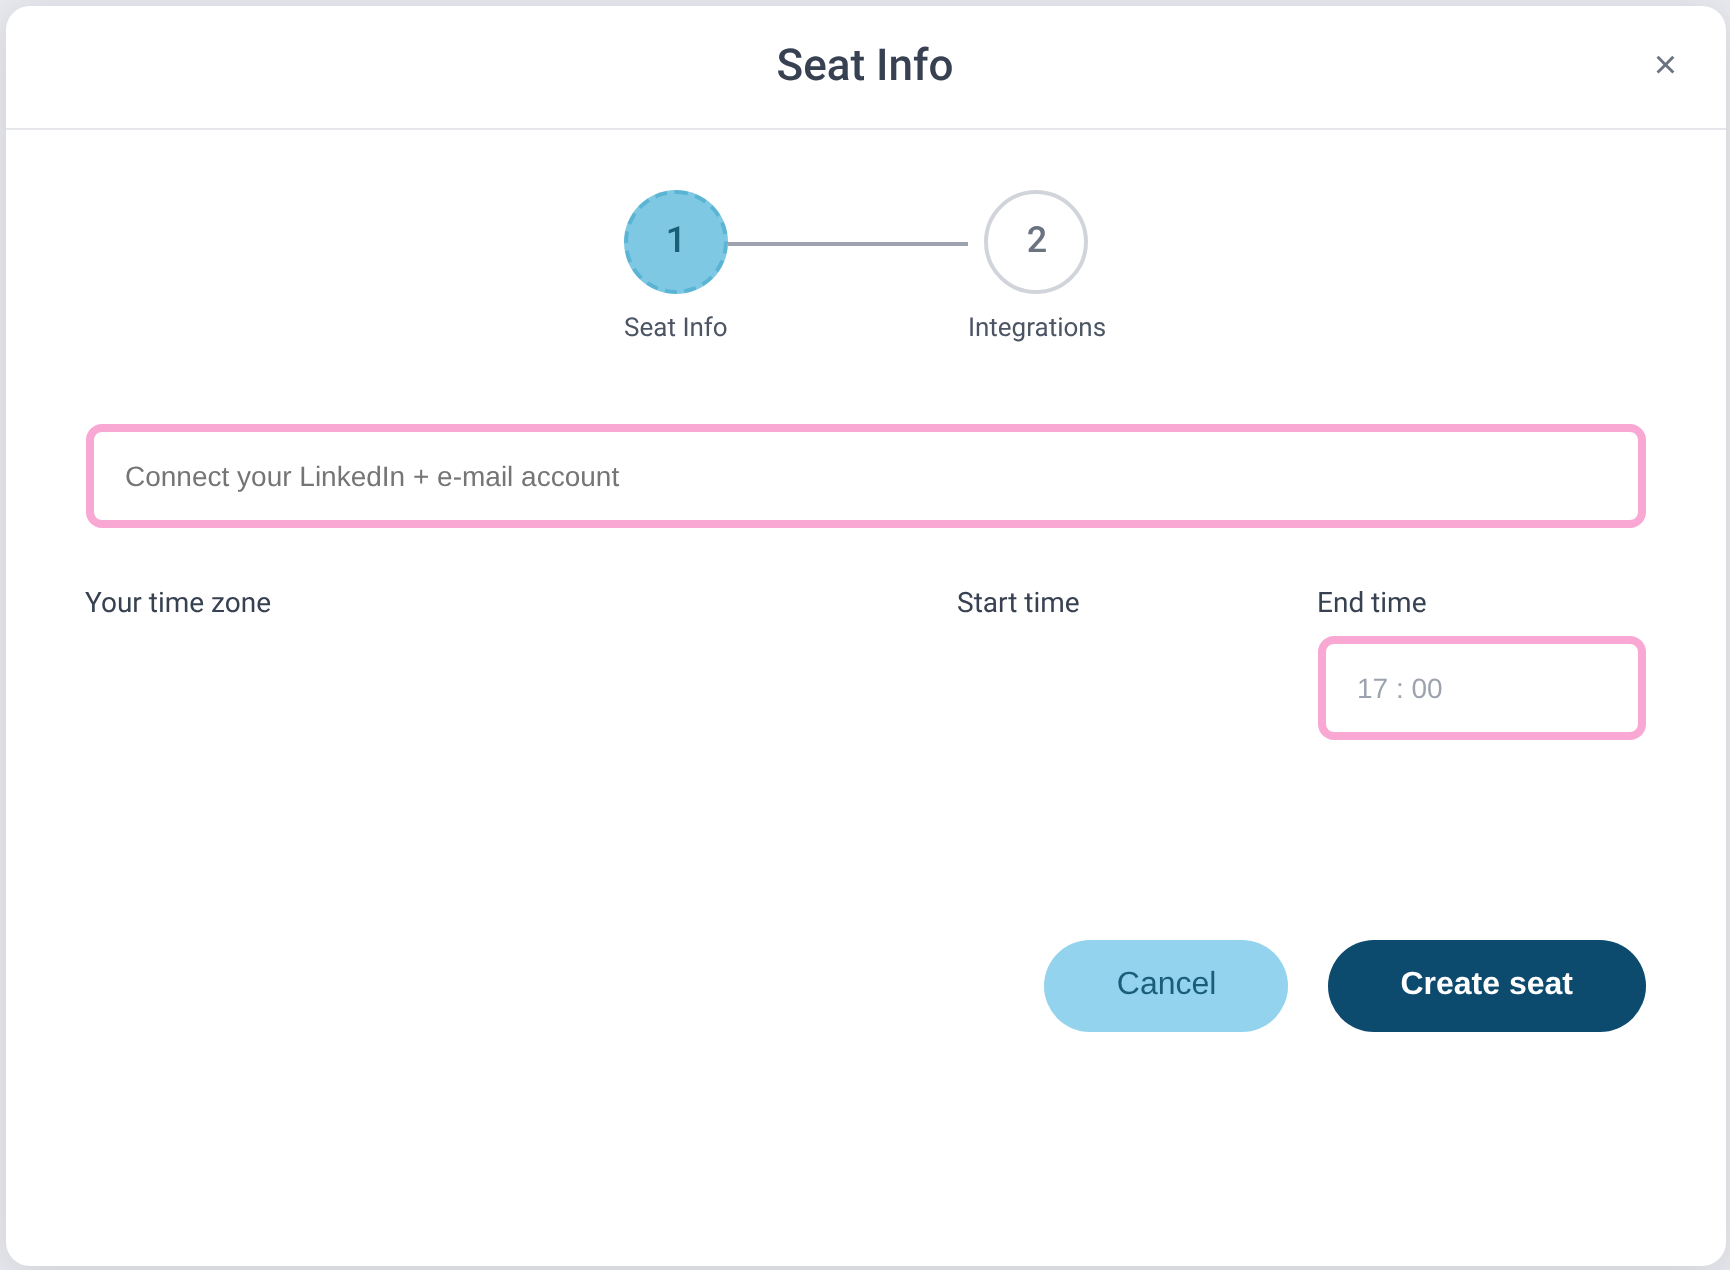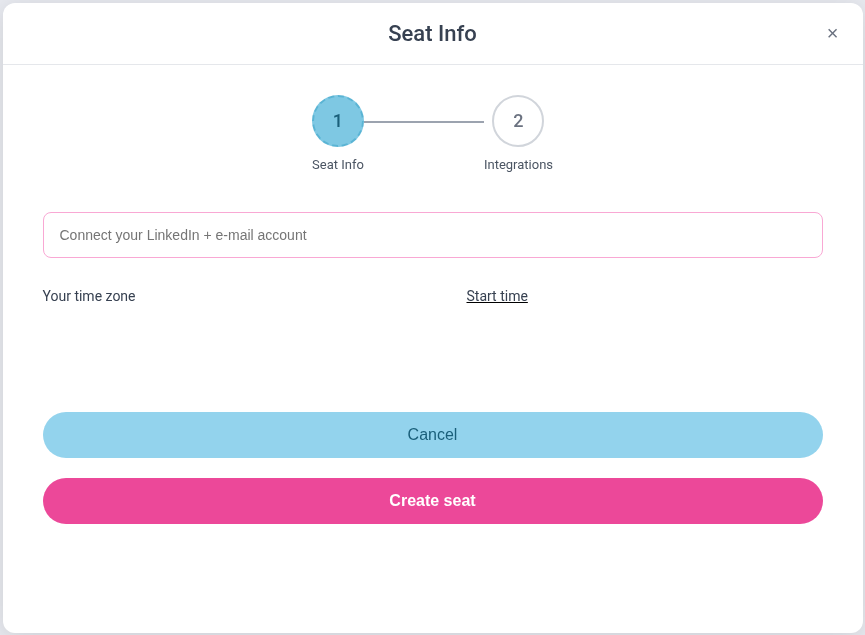--- a/index.html
+++ b/index.html
@@ -125,68 +125,66 @@
       display: block;
       font-size: 14px;
       color: #374151;
       margin-bottom: 8px;
       font-weight: 400;
     }
 
     .form-input {
       width: 100%;
       padding: 14px 16px;
-      border: 1px solid #f9a8d4;
+      border: 4px solid #f9a8d4;
       border-radius: 8px;
       font-size: 14px;
       color: #9ca3af;
       outline: none;
       background: #ffffff;
     }
 
     .form-row {
       display: flex;
-      gap: 4px;
+      gap: 16px;
       align-items: flex-start;
     }
 
     .form-col-timezone {
       flex: 0 0 420px;
     }
 
     .form-col-time {
       flex: 1;
-      text-decoration: underline;
     }
 
     .modal-footer {
       display: flex;
-      justify-content: flex-start;
+      justify-content: flex-end;
       gap: 20px;
       padding: 20px 40px;
       margin-top: 20px;
-      flex-direction: column;
     }
 
     .btn-cancel {
       padding: 14px 36px;
       border-radius: 50px;
       border: none;
       background: #93d3ed;
       color: #1a5f7a;
       font-size: 16px;
       font-weight: 500;
       cursor: pointer;
     }
 
     .btn-create {
       padding: 14px 36px;
       border-radius: 50px;
       border: none;
-      background: #ec4899;
+      background: #0c4a6e;
       color: #ffffff;
       font-size: 16px;
       font-weight: 600;
       cursor: pointer;
     }
   </style>
 </head>
 <body>
 
 <div class="modal-overlay">
@@ -217,20 +215,24 @@
 
       <div class="form-row">
         <div class="form-col-timezone form-section">
           <label class="form-label">Your time zone</label>
         </div>
 
         <div class="form-col-time form-section">
           <label class="form-label">Start time</label>
         </div>
 
+        <div class="form-col-time form-section">
+          <label class="form-label">End time</label>
+          <input type="text" class="form-input" value="17 : 00" style="">
+        </div>
       </div>
 
     </div>
 
     <div class="modal-footer">
       <button class="btn-cancel">Cancel</button>
       <button class="btn-create">Create seat</button>
     </div>
 
   </div>

